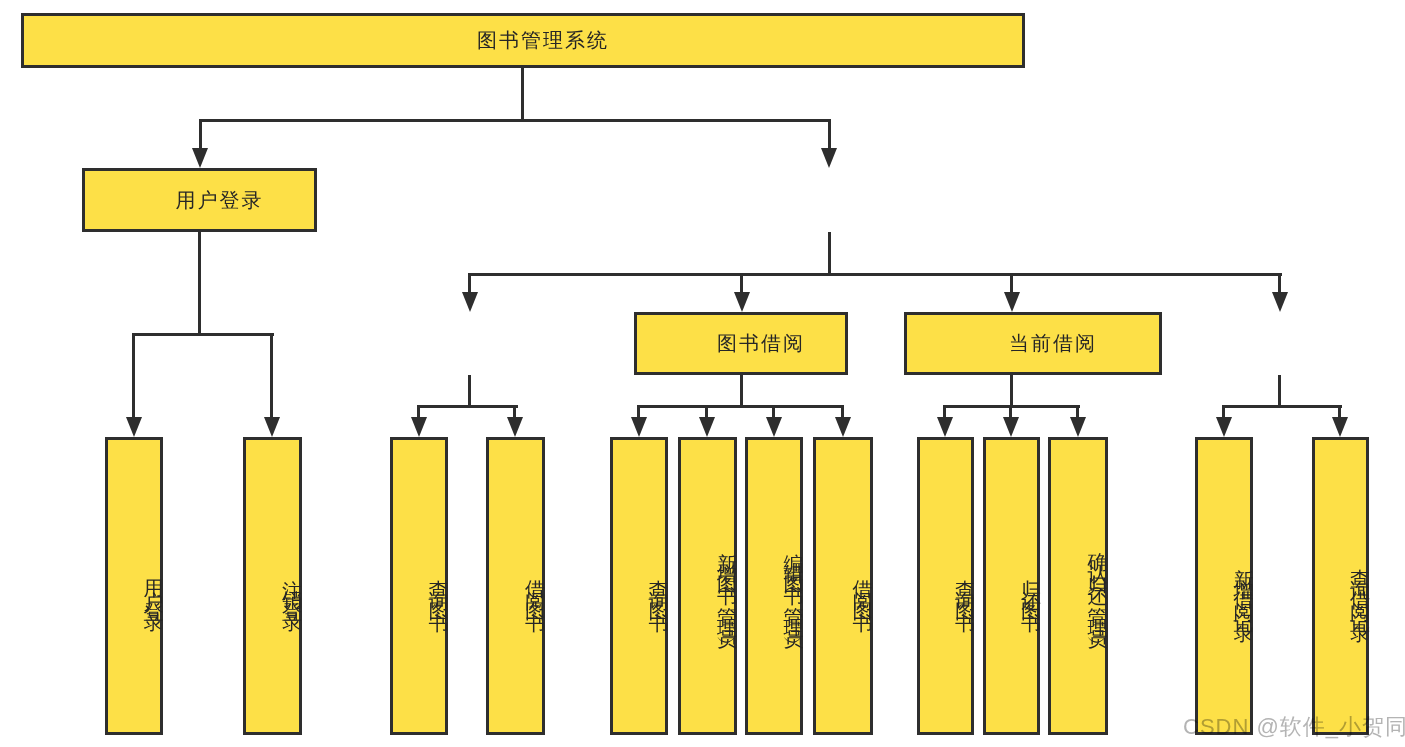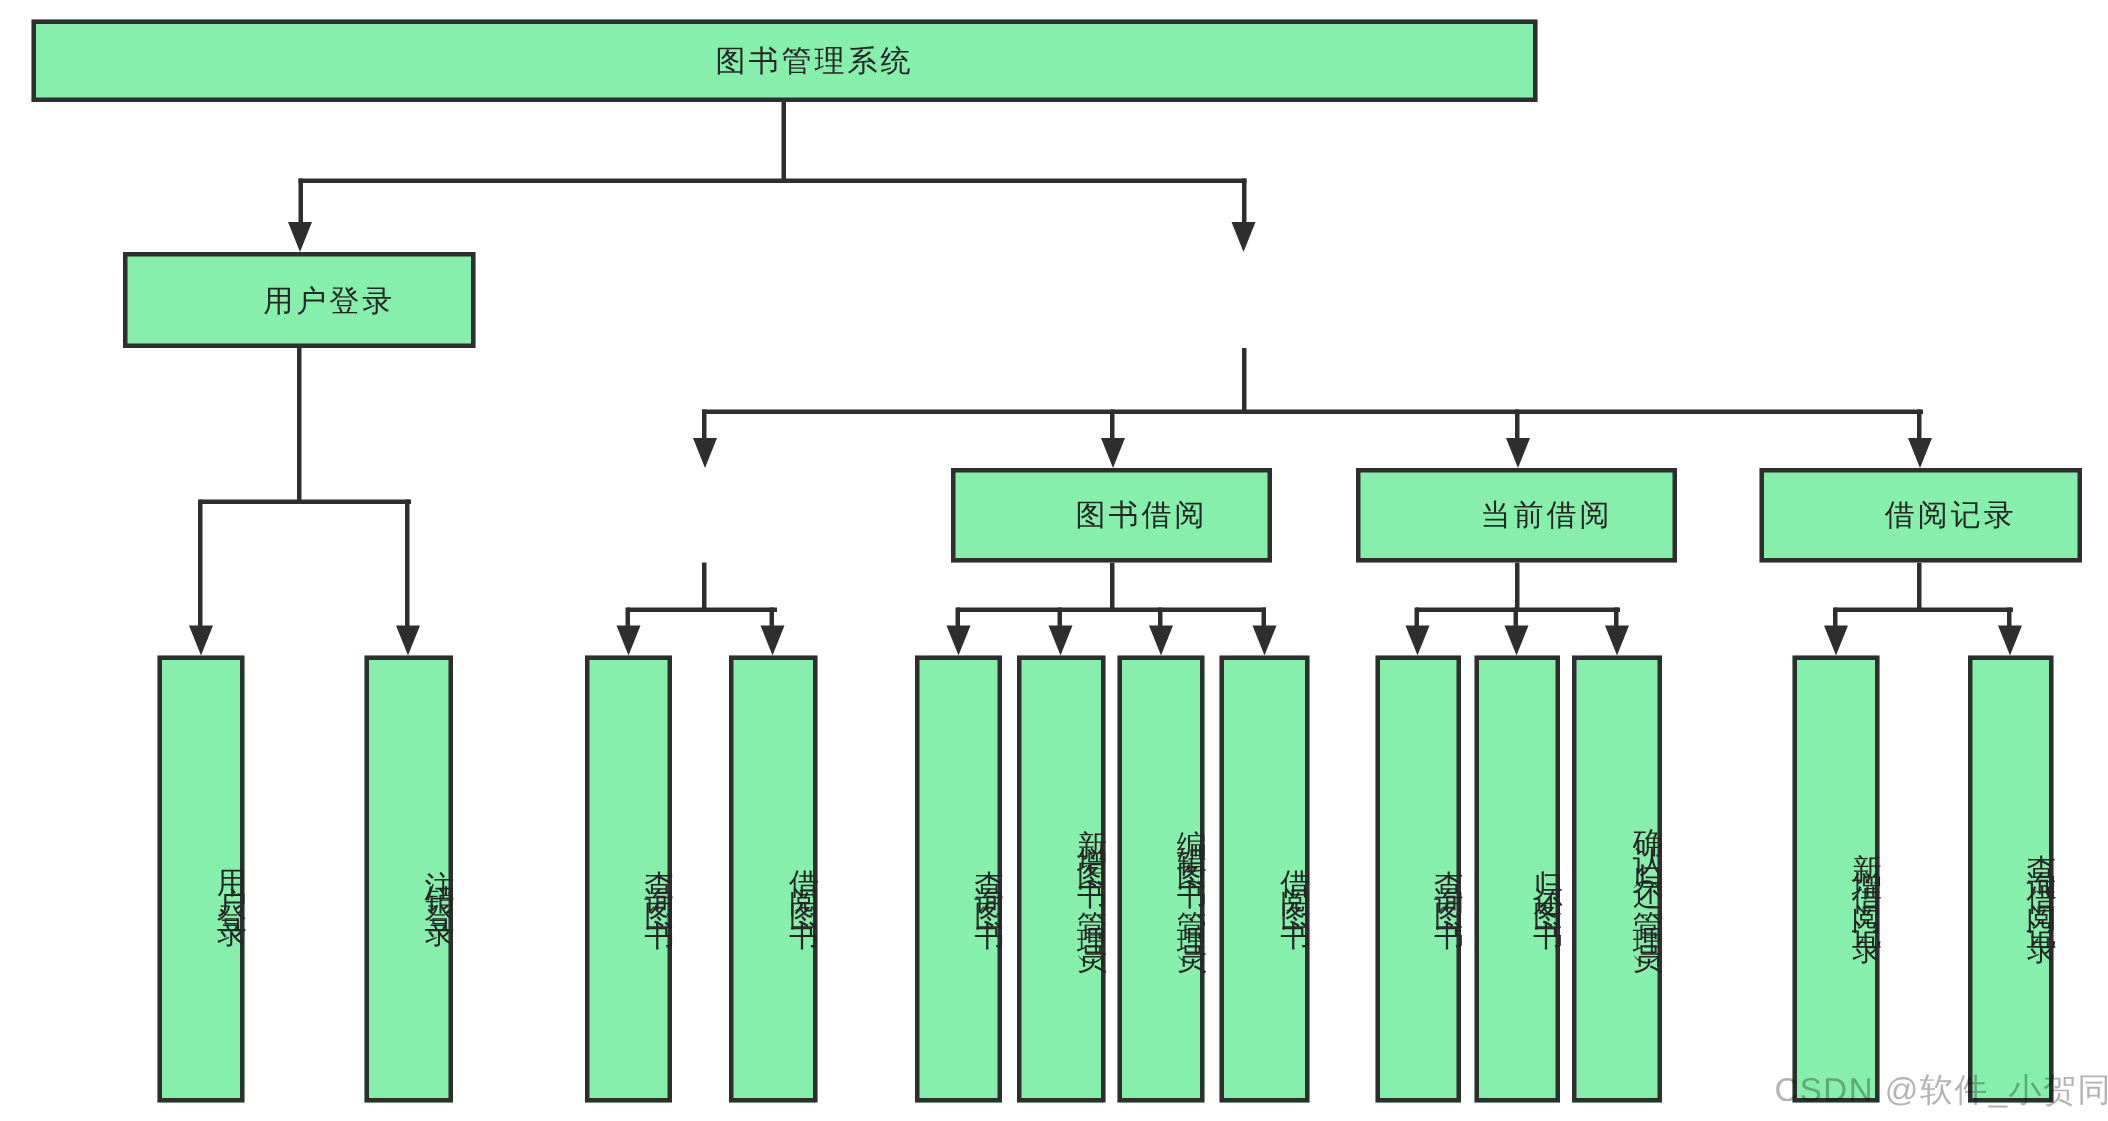--- a/index.html
+++ b/index.html
@@ -8,21 +8,21 @@
     --wm:#b4b4b4;
     --bg:#ffffff;
   }
   html,body{margin:0;padding:0;background:var(--bg);}
   .stage{
     position:relative;width:1405px;height:747px;background:var(--bg);
     overflow:hidden;font-family:"Liberation Sans","DejaVu Sans",sans-serif;
     color:var(--text);
   }
   .node{
-    position:absolute;background:#86efac;border:3px solid var(--line);
+    position:absolute;background:#fde047;border:3px solid var(--line);
     box-sizing:border-box;display:flex;align-items:center;justify-content:center;
     z-index:2;
     padding-left:40px;
   }
   .box-h span{
     font-size:20px;letter-spacing:2px;color:var(--text);white-space:nowrap;
   }
   .box-v span{
     writing-mode:vertical-rl;text-orientation:mixed;
     font-size:20px;letter-spacing:11px;line-height:1;color:var(--text);
@@ -111,25 +111,22 @@
     <span>图书管理系统</span>
   </div>
 
   <div class="node box-h" style="left:82px;top:168px;width:235px;height:64px;">
     <span>用户登录</span>
   </div>
 
   <div class="node box-h" style="left:634px;top:312px;width:214px;height:63px;">
     <span>图书借阅</span>
   </div>
-  <div class="node box-h" style="left:904px;top:312px;width:214px;height:63px;">
+  <div class="node box-h" style="left:904px;top:312px;width:258px;height:63px;">
     <span>当前借阅</span>
-  </div>
-  <div class="node box-h" style="left:1173px;top:312px;width:215px;height:63px;">
-    <span>借阅记录</span>
   </div>
 
   <div class="node box-v" style="left:105px;top:437px;width:58px;height:298px;">
     <span>用户登录</span>
   </div>
   <div class="node box-v" style="left:243px;top:437px;width:59px;height:298px;">
     <span>注销登录</span>
   </div>
 
   <div class="node box-v" style="left:390px;top:437px;width:58px;height:298px;">

